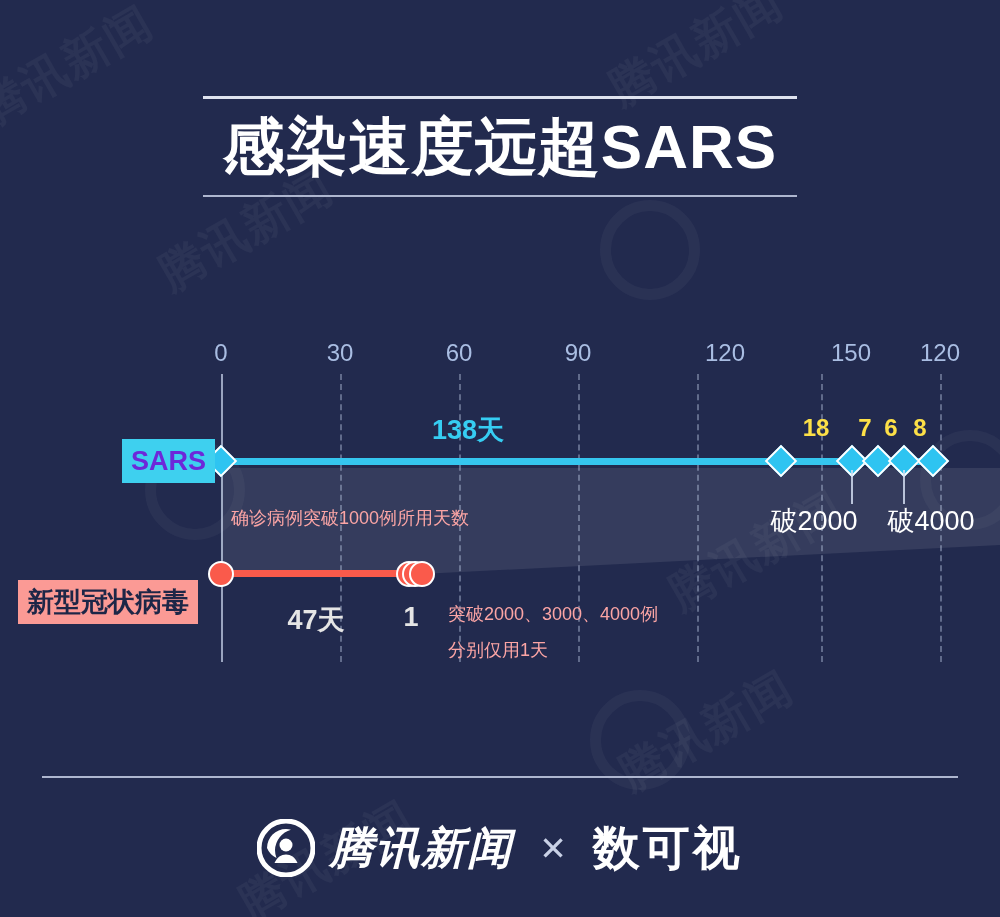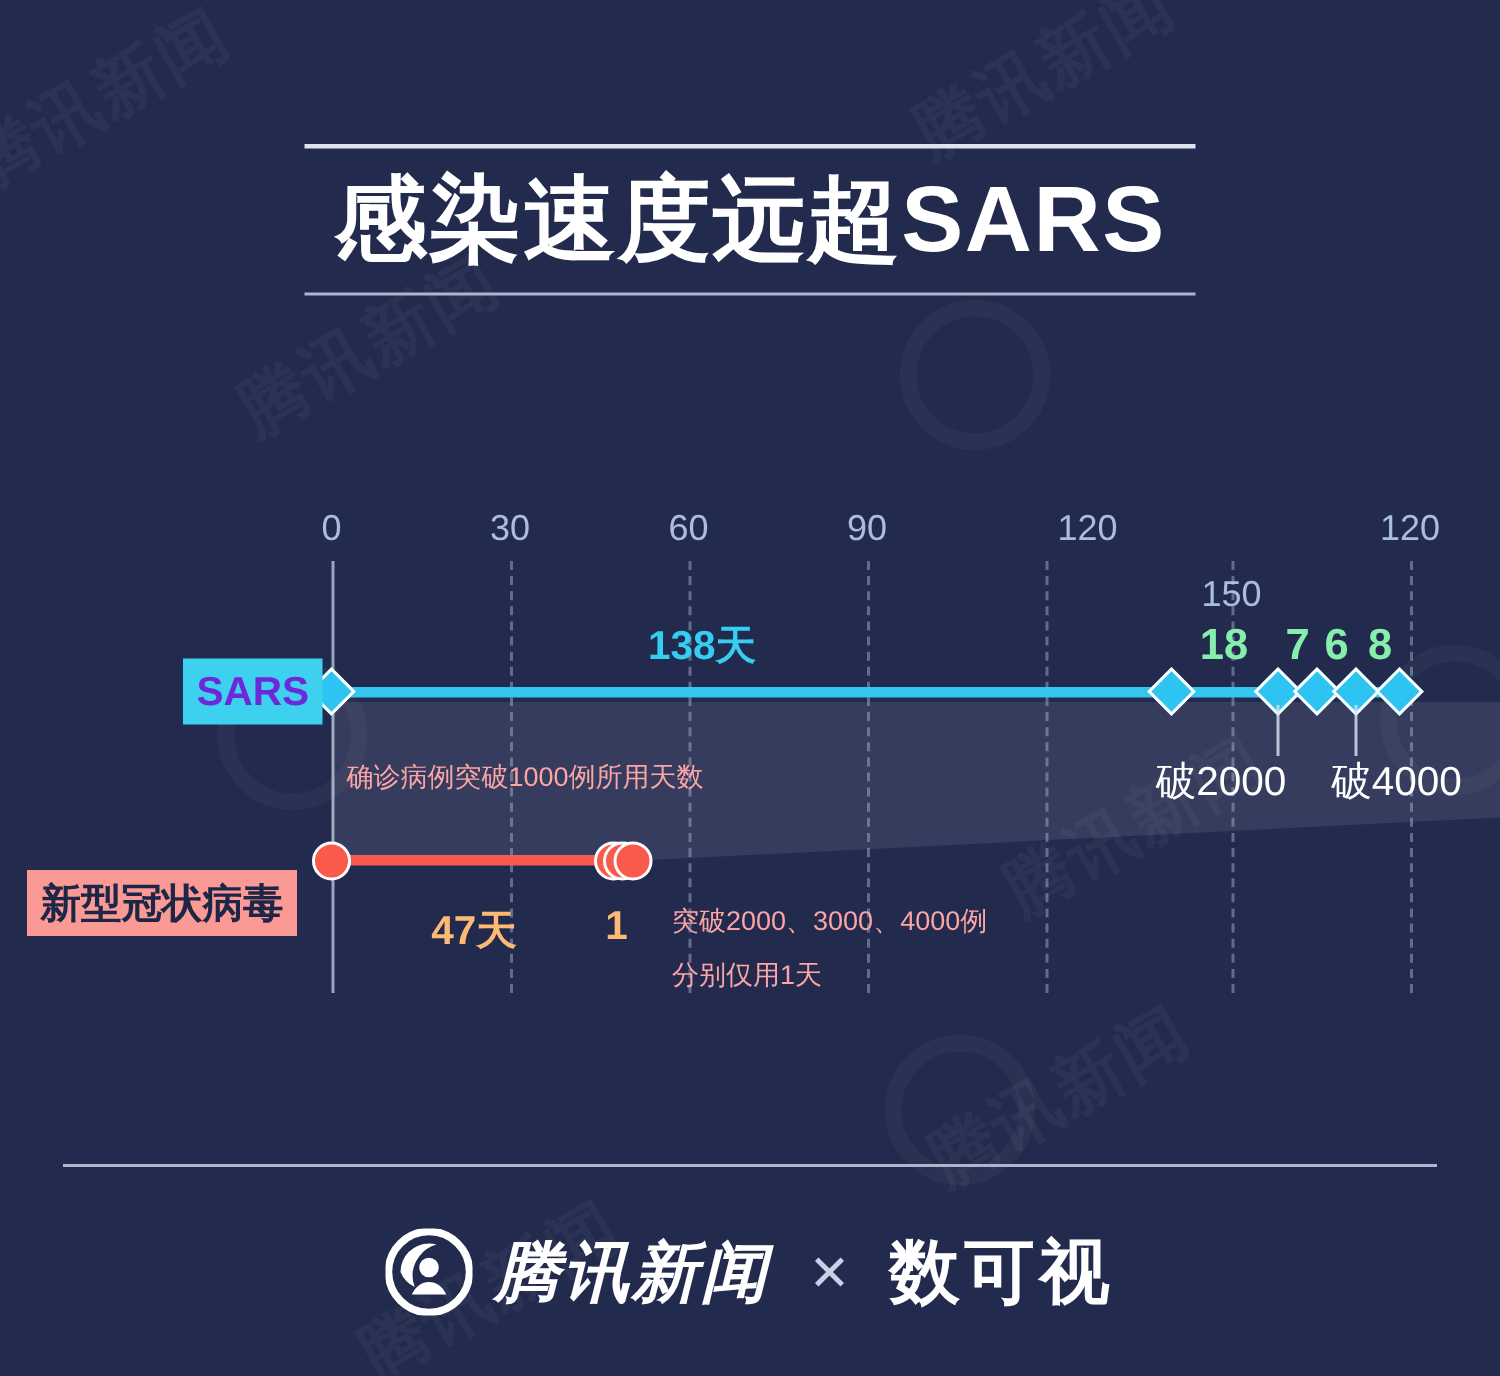--- a/index.html
+++ b/index.html
@@ -90,25 +90,25 @@
     transform: translateY(-50%);
   }
   .row-tag.sars { background: #3ed0ef; color: #6d28d9; }
   .row-tag.ncov { background: #fb9a95; color: #1d2647; }
 
   .value-label {
     position: absolute; font-size: 27px; font-weight: 700;
     white-space: nowrap; transform: translateX(-50%);
   }
   .value-label.cyan { color: #36cdf2; text-align: right; }
-  .value-label.red  { color: #fdba74; }
+  .value-label.red  { color: #e5e5e5; }
 
   .seg-label {
-    position: absolute; font-size: 29px; font-weight: 700;
-    color: #86efac; white-space: nowrap; transform: translateX(-50%);
+    position: absolute; font-size: 24px; font-weight: 700;
+    color: #fde047; white-space: nowrap; transform: translateX(-50%);
   }
 
   .leader {
     position: absolute; width: 2px; background: rgba(215,224,244,0.82);
   }
   .marker-caption {
     position: absolute; font-size: 27px; color: #ffffff;
     white-space: nowrap; transform: translateX(-50%);
   }
 
@@ -168,21 +168,21 @@
 
     <svg class="funnel" viewBox="0 0 1000 917">
       <polygon points="221,468 1000,468 1000,545 421,574 221,574" fill="#ffffff" opacity="0.085"></polygon>
     </svg>
 
     <div class="axis-label" style="left:221px;">0</div>
     <div class="axis-label" style="left:340px;">30</div>
     <div class="axis-label" style="left:459px;">60</div>
     <div class="axis-label" style="left:578px;">90</div>
     <div class="axis-label" style="left:725px;">120</div>
-    <div class="axis-label" style="left:821px;margin-top:44px;">150</div>
+    <div class="axis-label" style="left:851px;">150</div>
     <div class="axis-label" style="left:940px;">120</div>
 
     <div class="gridline solid" style="left:221px;"></div>
     <div class="gridline" style="left:340px;"></div>
     <div class="gridline" style="left:459px;"></div>
     <div class="gridline" style="left:578px;"></div>
     <div class="gridline" style="left:697px;"></div>
     <div class="gridline" style="left:821px;"></div>
     <div class="gridline" style="left:940px;"></div>
 

